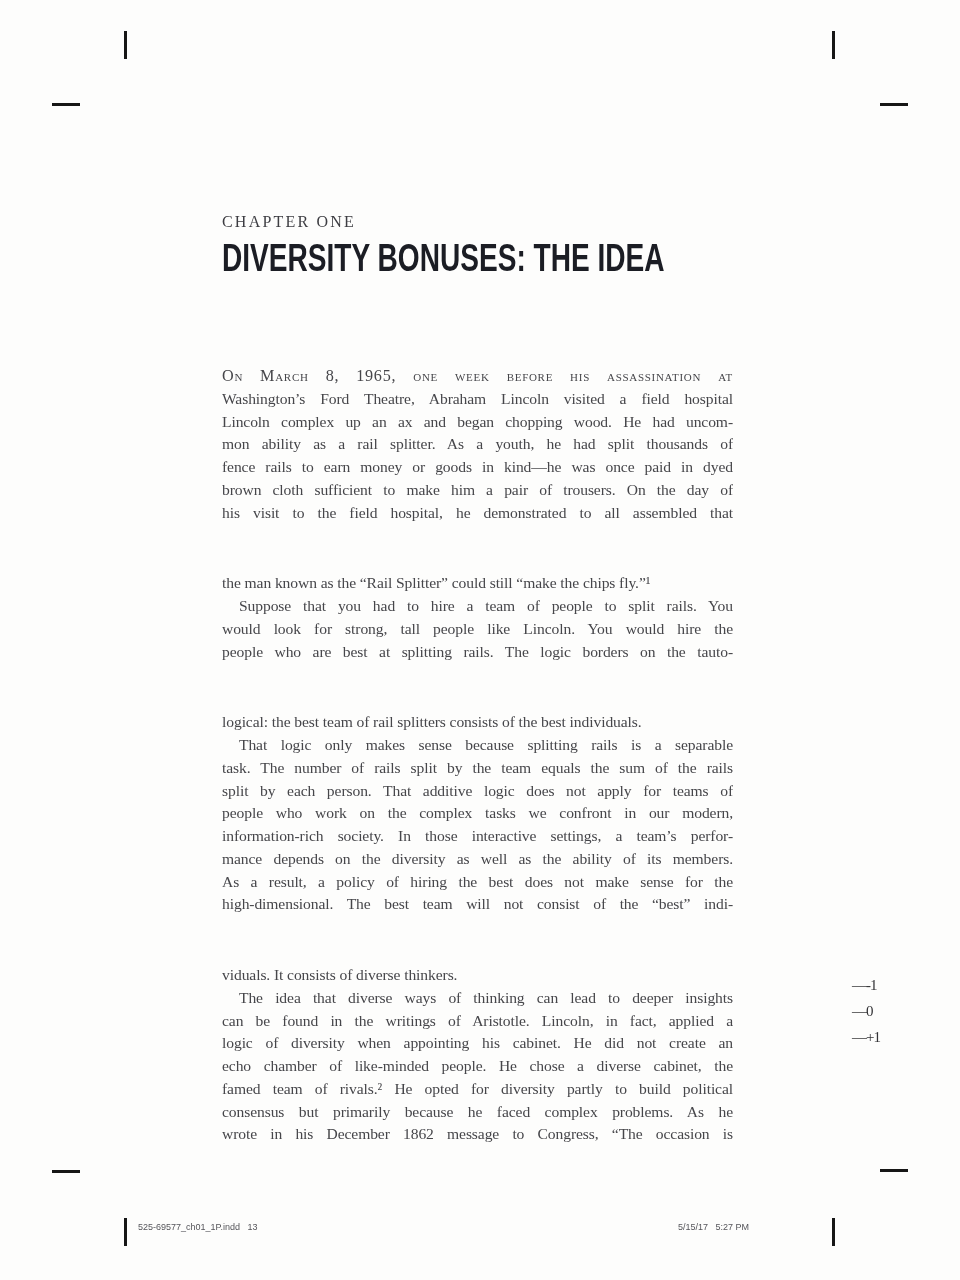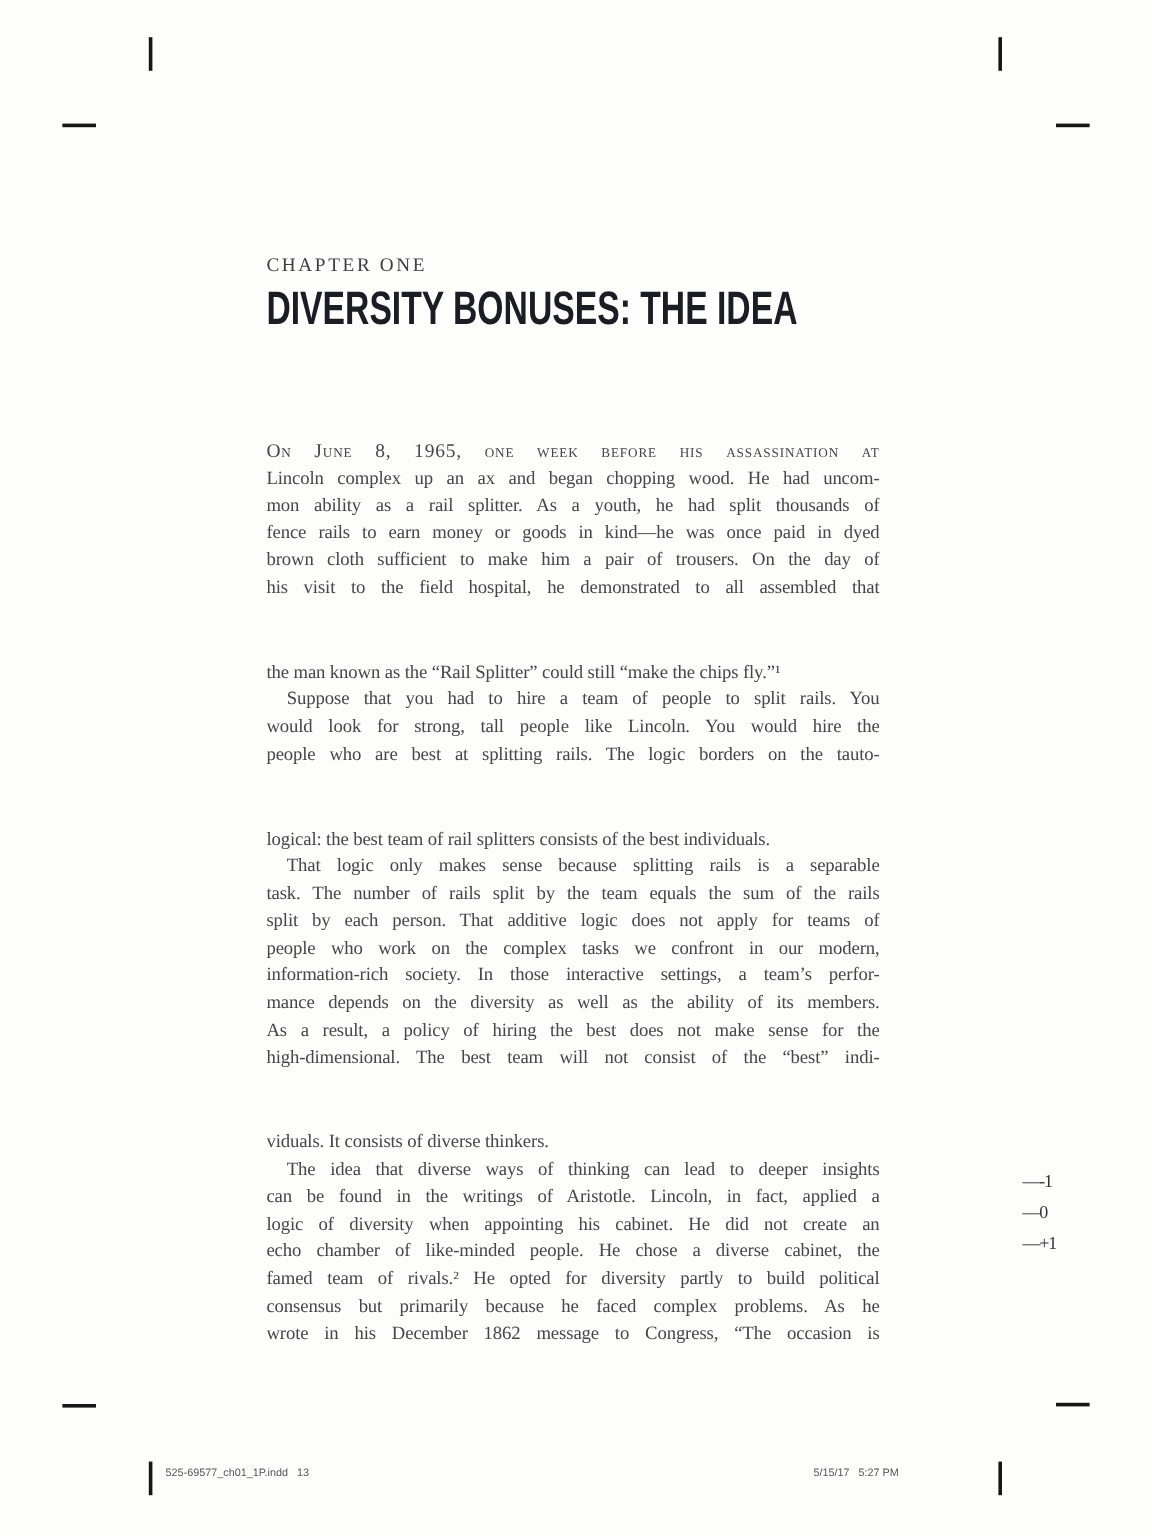--- a/index.html
+++ b/index.html
@@ -86,21 +86,22 @@
   <div class="crop h tr-h"></div>
   <div class="crop h bl-h"></div>
   <div class="crop h br-h"></div>
   <div class="crop v bl-v"></div>
   <div class="crop v br-v"></div>
 
   <div class="chapter-label">CHAPTER ONE</div>
   <div class="chapter-title">DIVERSITY BONUSES: THE IDEA</div>
 
   <div class="body-text">
-      <div class="line smallcaps">On June 8, 1965, one week before his assassination at</div>
+      <div class="line smallcaps">On March 8, 1965, one week before his assassination at</div>
+      <div class="line">Washington’s Ford Theatre, Abraham Lincoln visited a field hospital</div>
       <div class="line">Lincoln complex up an ax and began chopping wood. He had uncom-</div>
       <div class="line">mon ability as a rail splitter. As a youth, he had split thousands of</div>
       <div class="line">fence rails to earn money or goods in kind—he was once paid in dyed</div>
       <div class="line">brown cloth sufficient to make him a pair of trousers. On the day of</div>
       <div class="line">his visit to the field hospital, he demonstrated to all assembled that</div>
       <div class="line lastline">the man known as the “Rail Splitter” could still “make the chips fly.”¹</div>
       <div class="line indent">Suppose that you had to hire a team of people to split rails. You</div>
       <div class="line">would look for strong, tall people like Lincoln. You would hire the</div>
       <div class="line">people who are best at splitting rails. The logic borders on the tauto-</div>
       <div class="line lastline">logical: the best team of rail splitters consists of the best individuals.</div>

